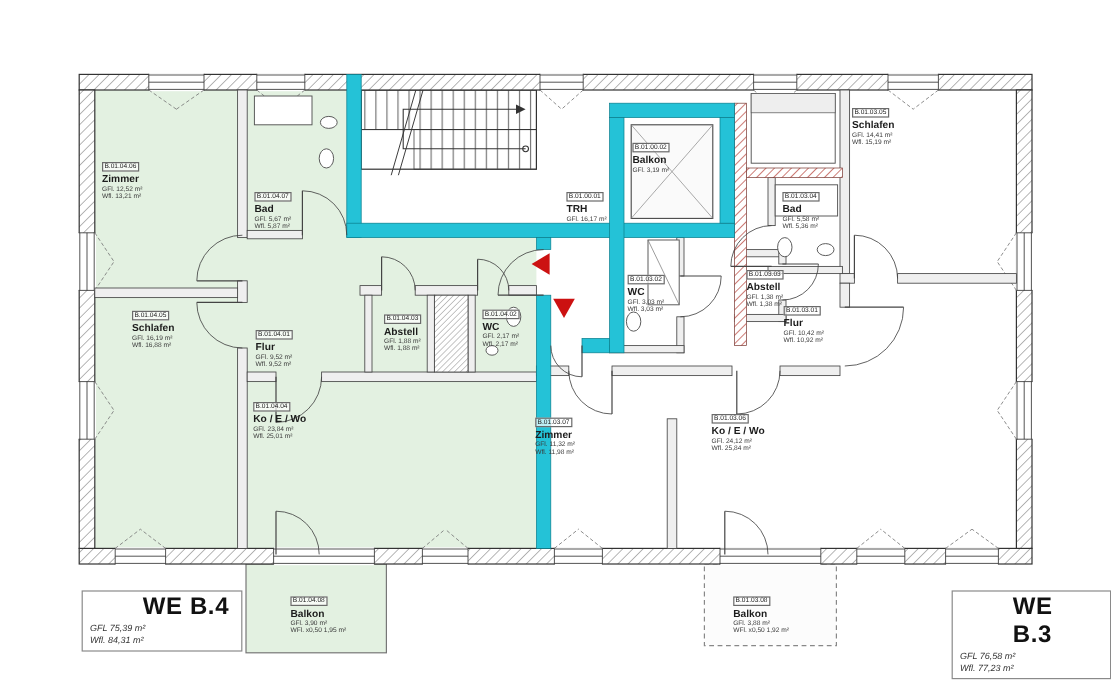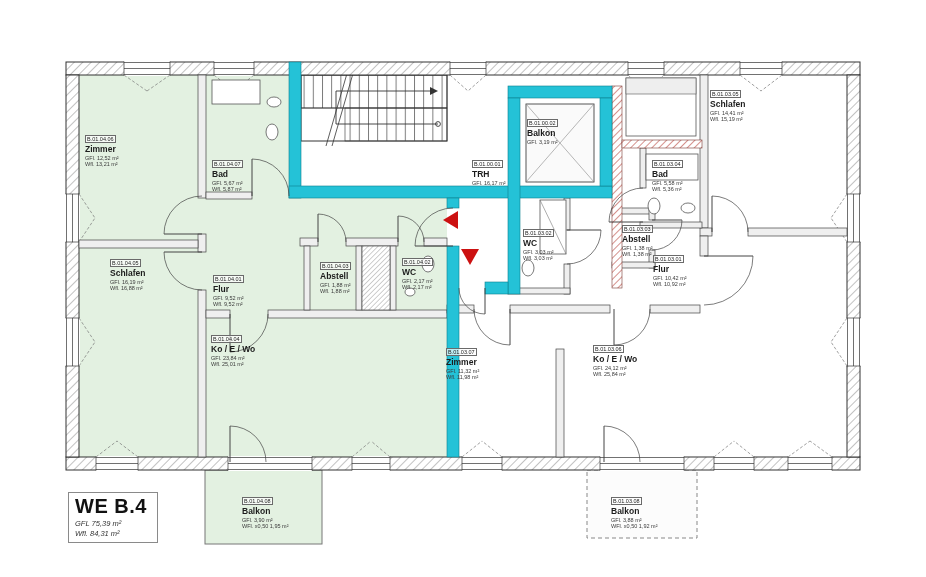--- a/index.html
+++ b/index.html
@@ -6,21 +6,21 @@
   .page{position:relative;width:926px;height:577px;background:#fff;overflow:hidden;
         font-family:"Liberation Sans",sans-serif;}
   #plan-svg{position:absolute;left:0;top:0;}
   .room-label{position:absolute;color:#1c1c1c;line-height:1.15;z-index:5;}
   .room-num{display:inline-block;font-size:5.5px;border:1px solid #6a6a6a;
             padding:0 1px;background:rgba(255,255,255,.7);white-space:nowrap;margin-bottom:1px;}
   .room-name{font-size:8.5px;font-weight:bold;white-space:nowrap;}
   .room-area{font-size:5.5px;color:#3a3a3a;white-space:nowrap;}
   .we-box{position:absolute;border:1px solid #8a8a8a;background:#fff;
           padding:2px 10px 4px 6px;z-index:6;}
-  .we-title{font-size:20px;font-weight:bold;letter-spacing:.5px;color:#111;}
+  .we-title{font-size:20px;font-weight:bold;letter-spacing:.5px;color:#111;margin-left:44px;}
   .we-line{font-size:7.5px;color:#333;margin-top:1px;font-style:italic;}
 </style>
 </head>
 <body>
 
 <div class="page">
 
   <svg id="plan-svg" width="926" height="577" viewBox="0 0 926 577">
     <defs>
       <pattern id="hatchG" width="6" height="6" patternUnits="userSpaceOnUse" patternTransform="rotate(45)">
@@ -379,13 +379,18 @@
     <div class="room-name">Balkon</div>
     <div class="room-area">GFl. 3,88 m²</div>
     <div class="room-area">WFl. x0,50 1,92 m²</div>
   </div>
 
   <div class="we-box" style="left:68px;top:492px">
     <div class="we-title">WE B.4</div>
     <div class="we-line">GFL 75,39 m²</div>
     <div class="we-line">Wfl. 84,31 m²</div>
   </div>
+  <div class="we-box" style="left:793px;top:492px">
+    <div class="we-title">WE B.3</div>
+    <div class="we-line">GFL 76,58 m²</div>
+    <div class="we-line">Wfl. 77,23 m²</div>
+  </div>
 </div>
 
 </body></html>

